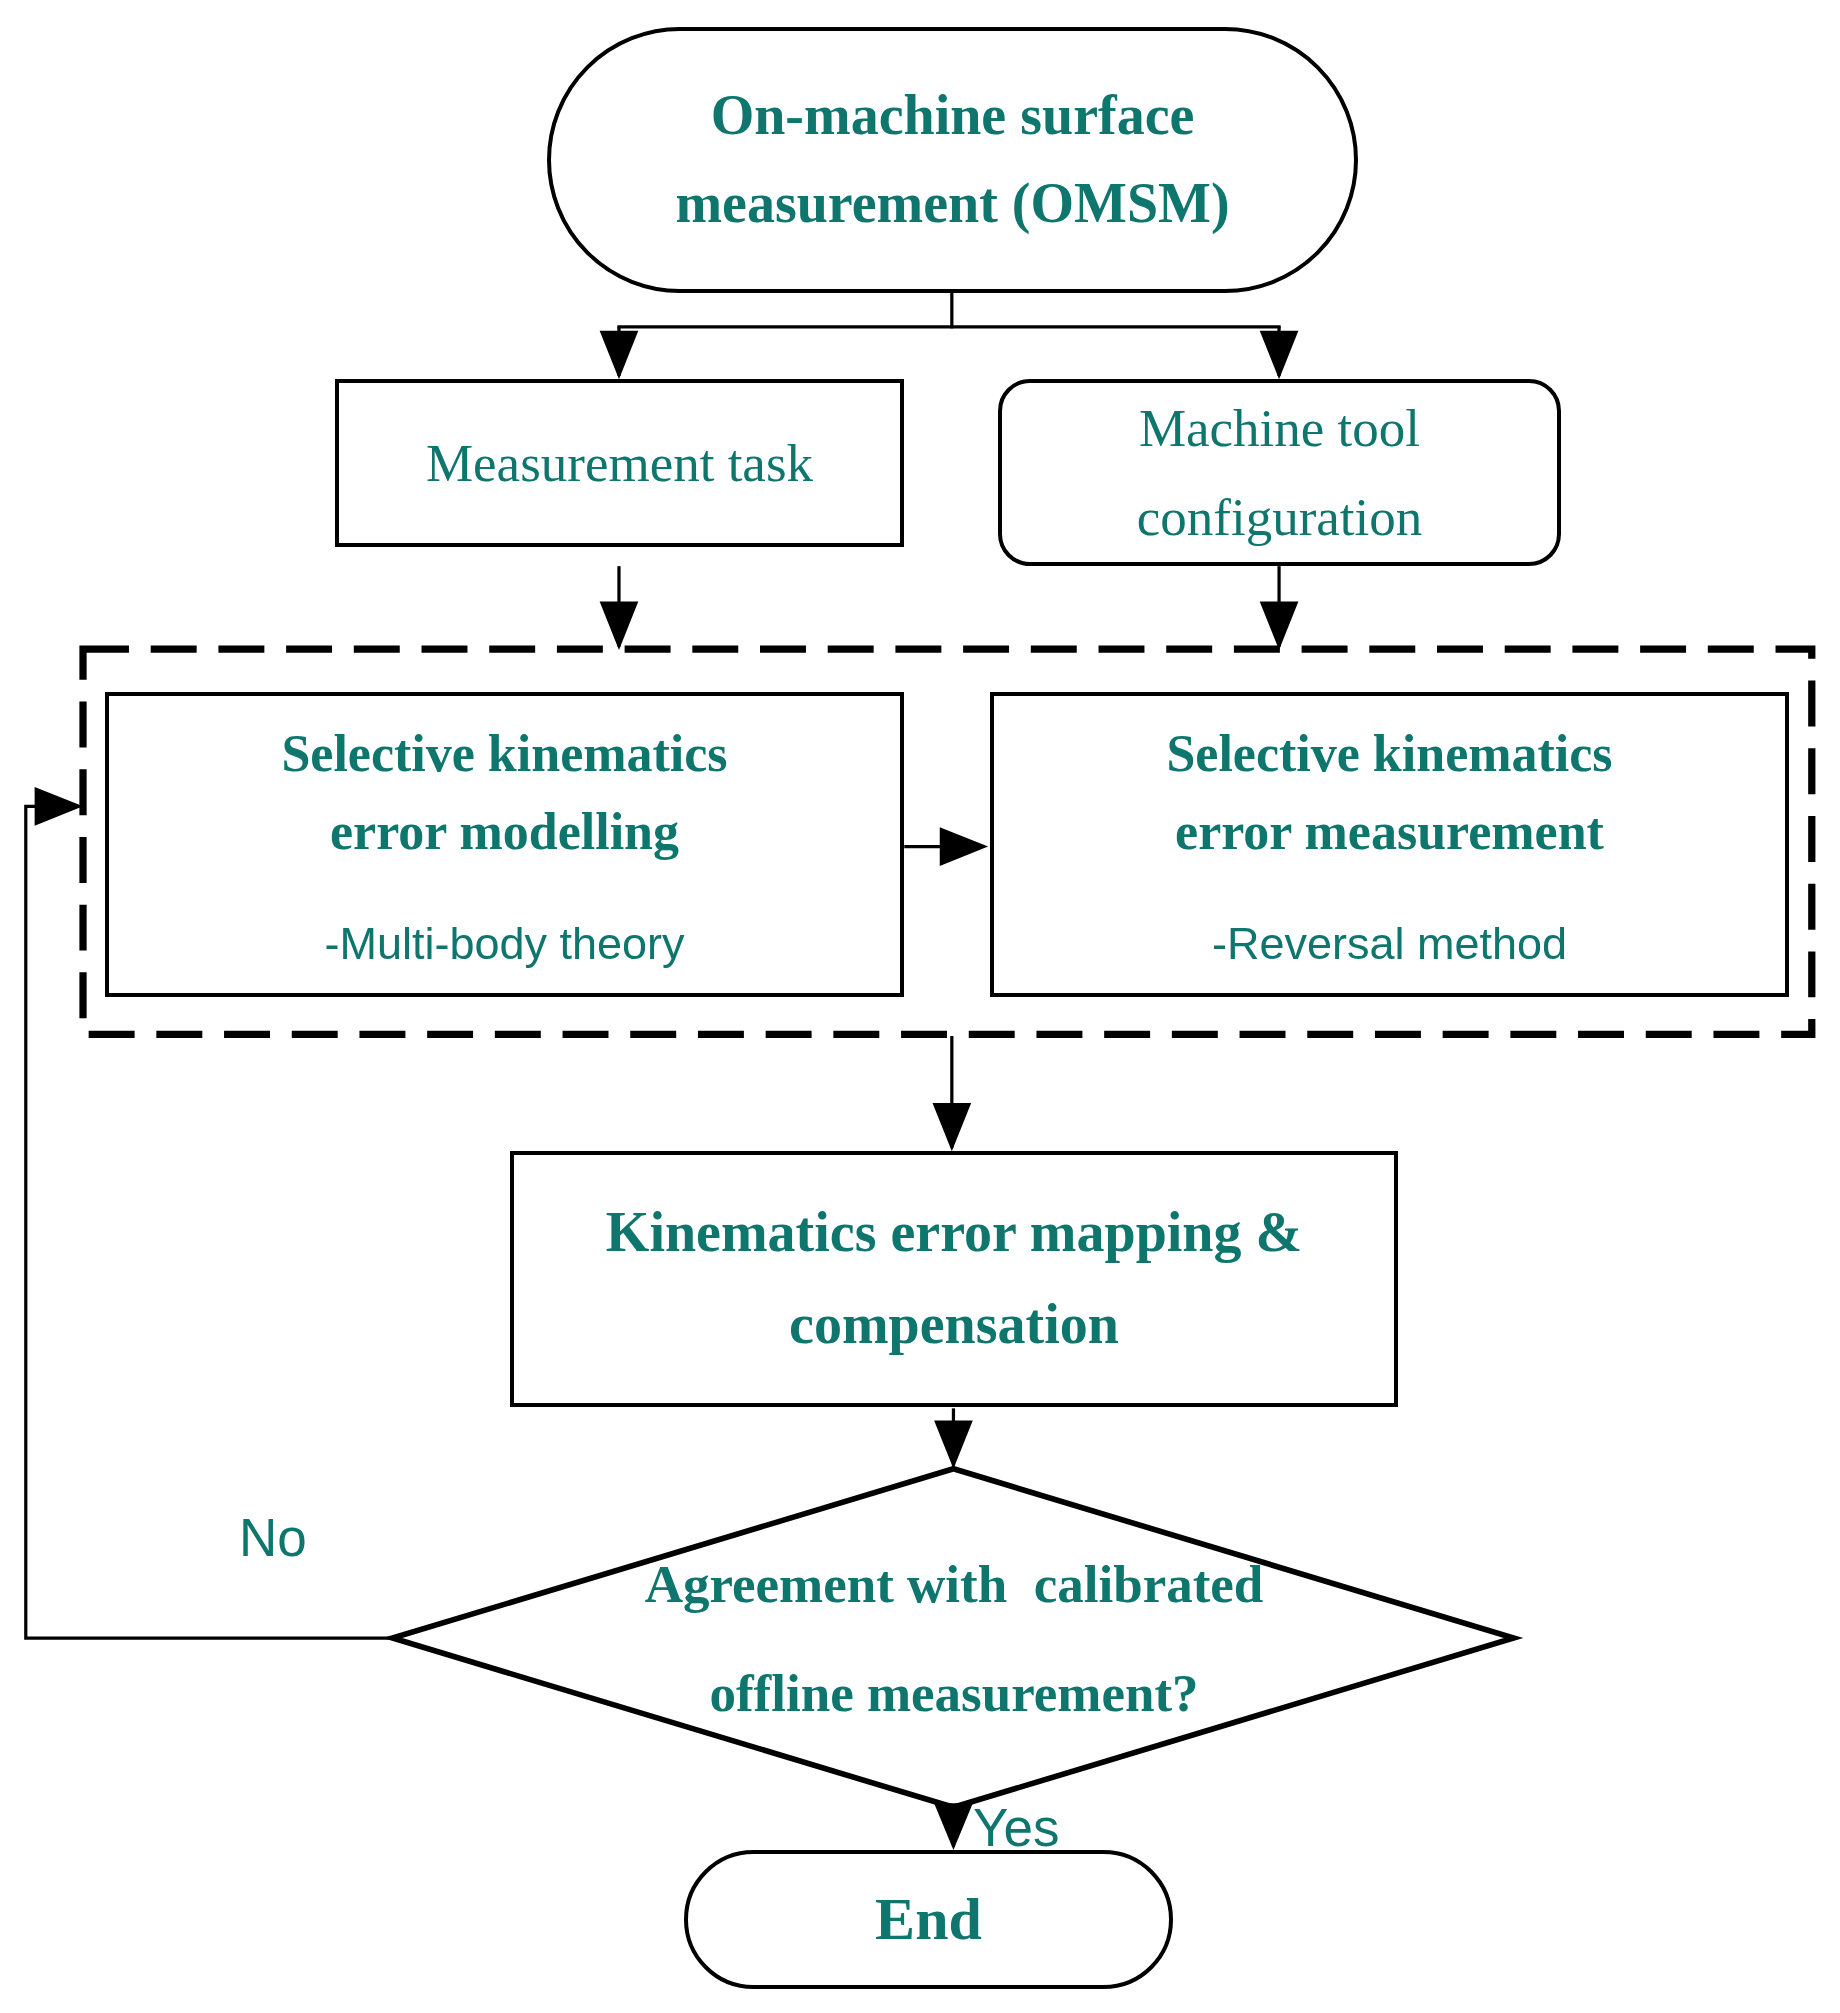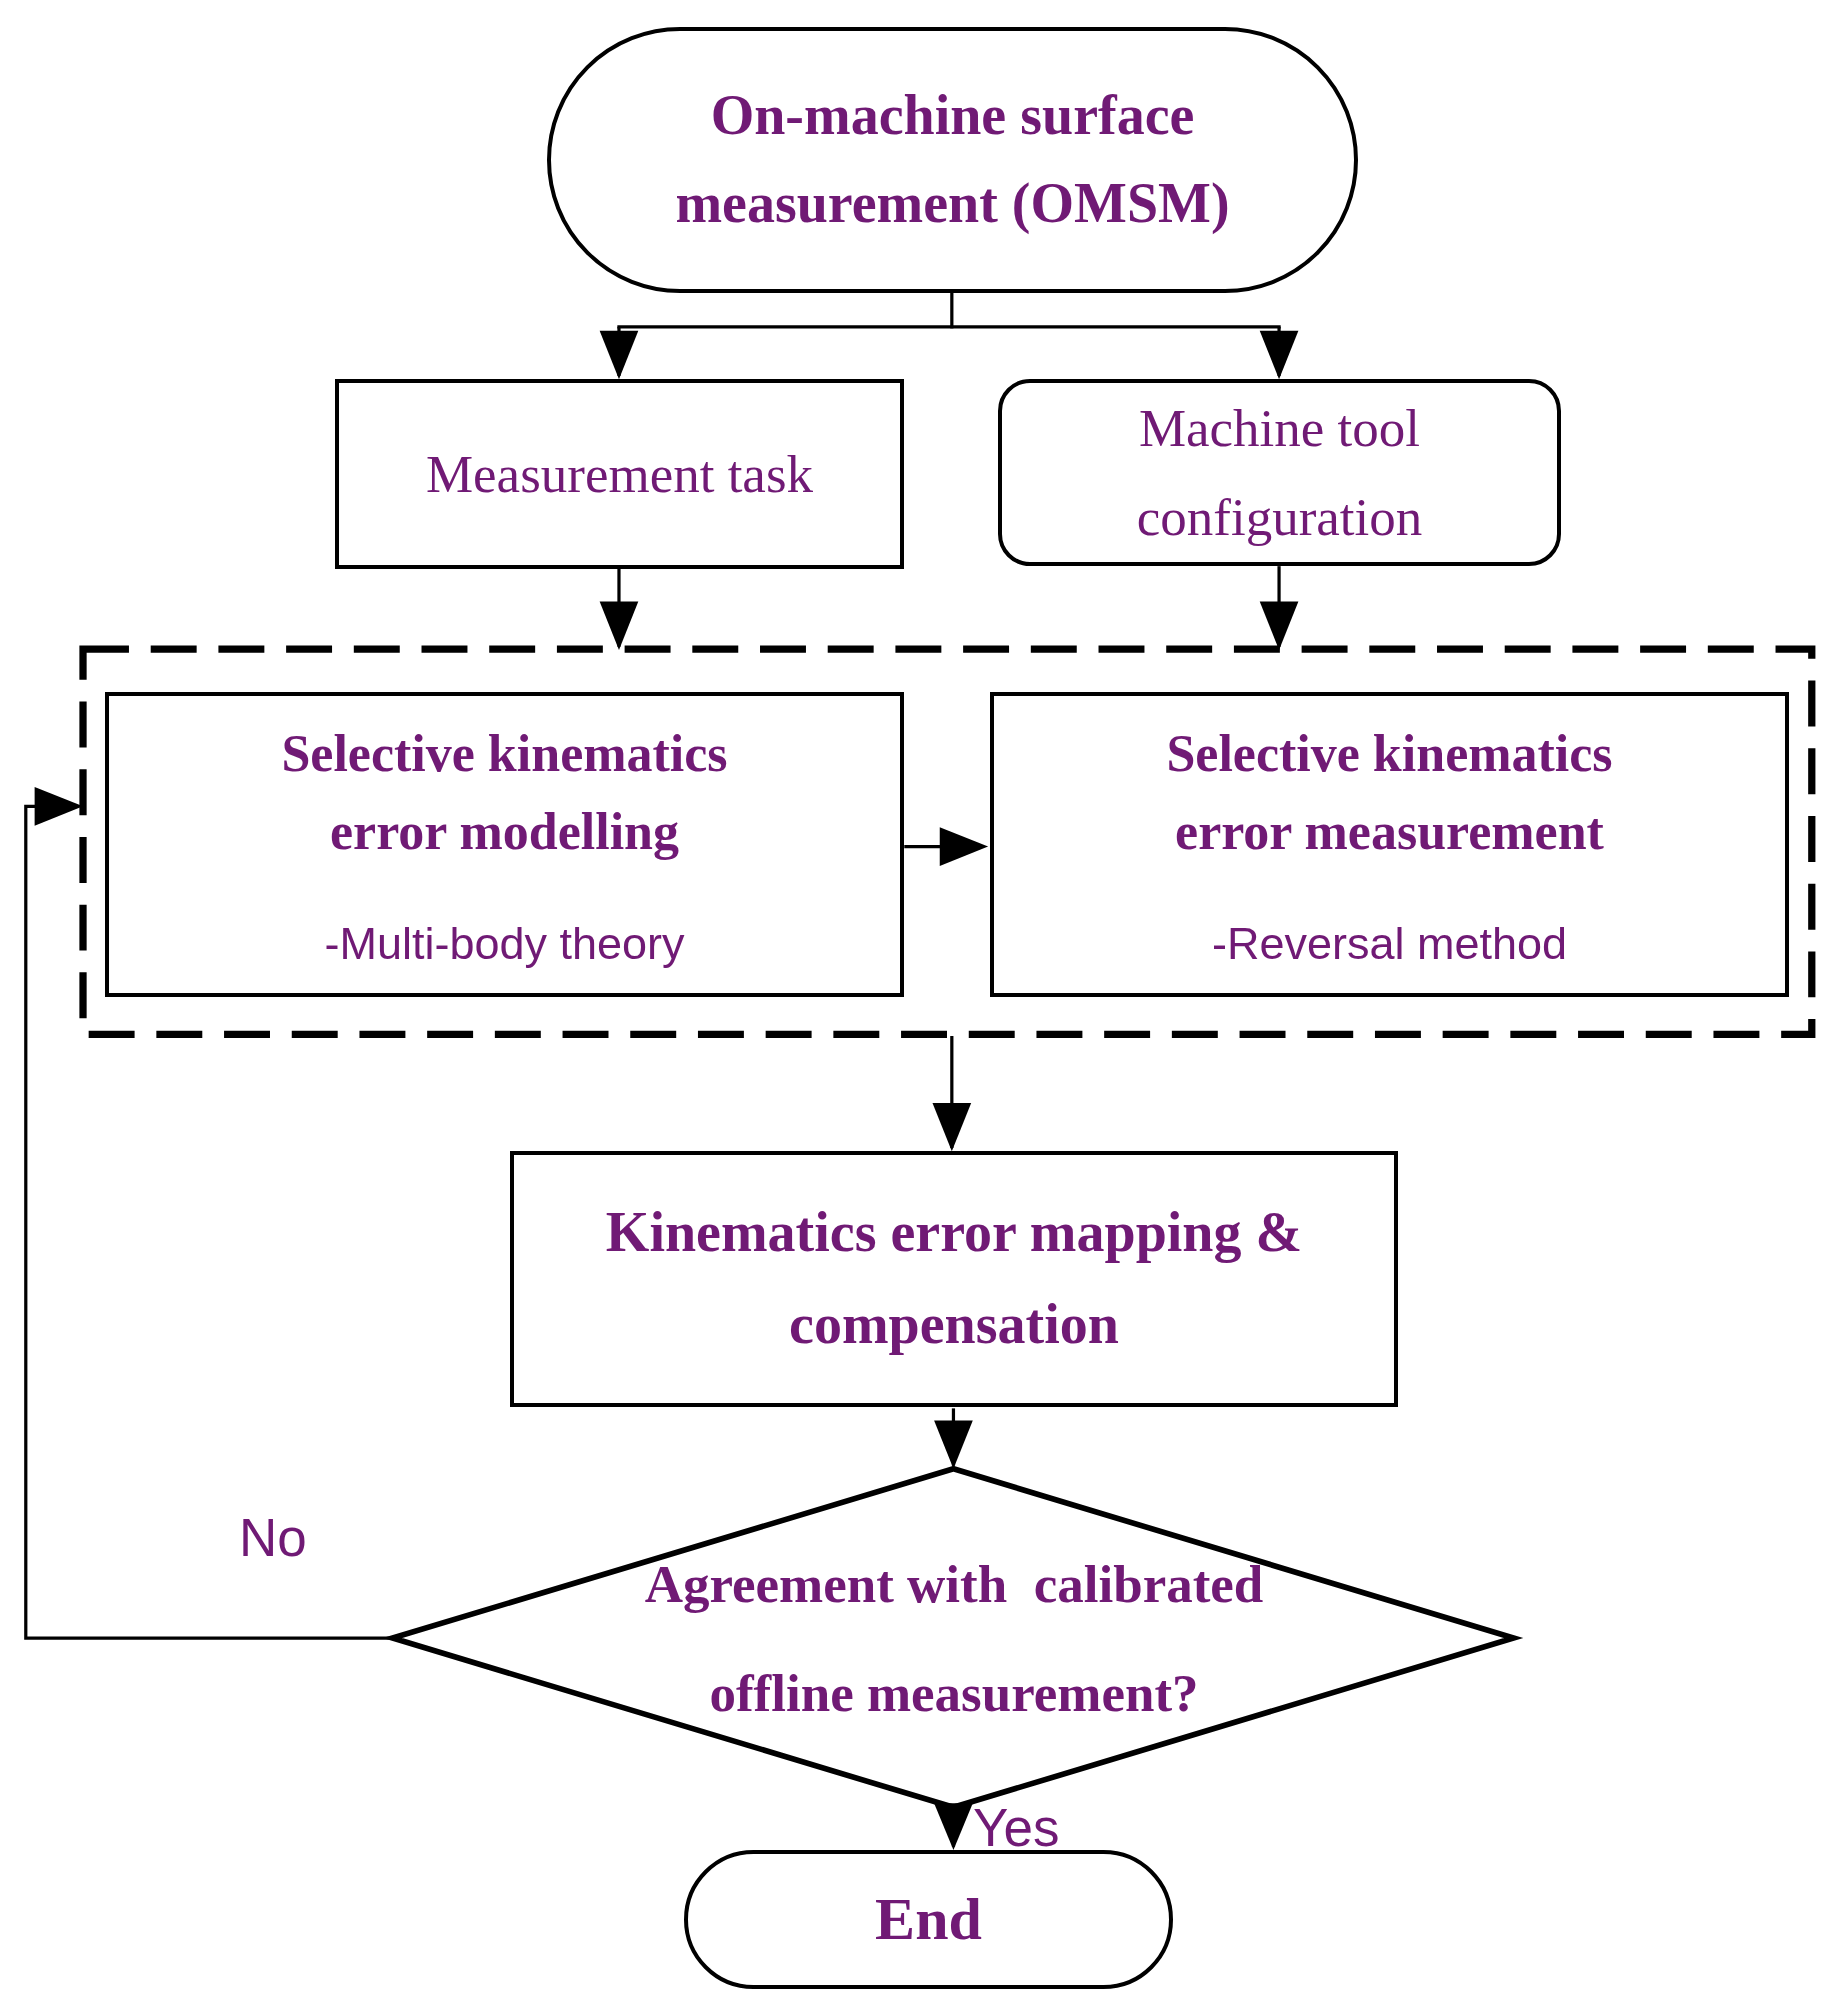--- a/index.html
+++ b/index.html
@@ -7,21 +7,21 @@
     padding: 0;
     background: #ffffff;
   }
   .canvas {
     position: relative;
     width: 1840px;
     height: 2014px;
     background: #ffffff;
     overflow: hidden;
     font-family: "Liberation Serif", "DejaVu Serif", serif;
-    color: #701a75;
+    color: #0f766e;
   }
   svg.connectors {
     position: absolute;
     left: 0;
     top: 0;
     width: 1840px;
     height: 2014px;
   }
   .node {
     position: absolute;
@@ -39,21 +39,21 @@
     border-radius: 137px;
   }
   .rect {
     border: 4.8px solid #000;
   }
   .start-node {
     left: 547px; top: 27px; width: 811px; height: 266px;
     font-weight: bold; font-size: 56px; line-height: 1.57;
   }
   .measurement-task-node {
-    left: 335px; top: 379px; width: 569px; height: 190px;
+    left: 335px; top: 379px; width: 569px; height: 168px;
     font-size: 53px; line-height: 1.6;
   }
   .machine-tool-node {
     left: 998px; top: 379px; width: 563px; height: 187px;
     font-size: 53px; line-height: 1.67; border-radius: 32px;
   }
   .modelling-node {
     left: 105px; top: 692px; width: 799px; height: 305px;
   }
   .measurement2-node {

